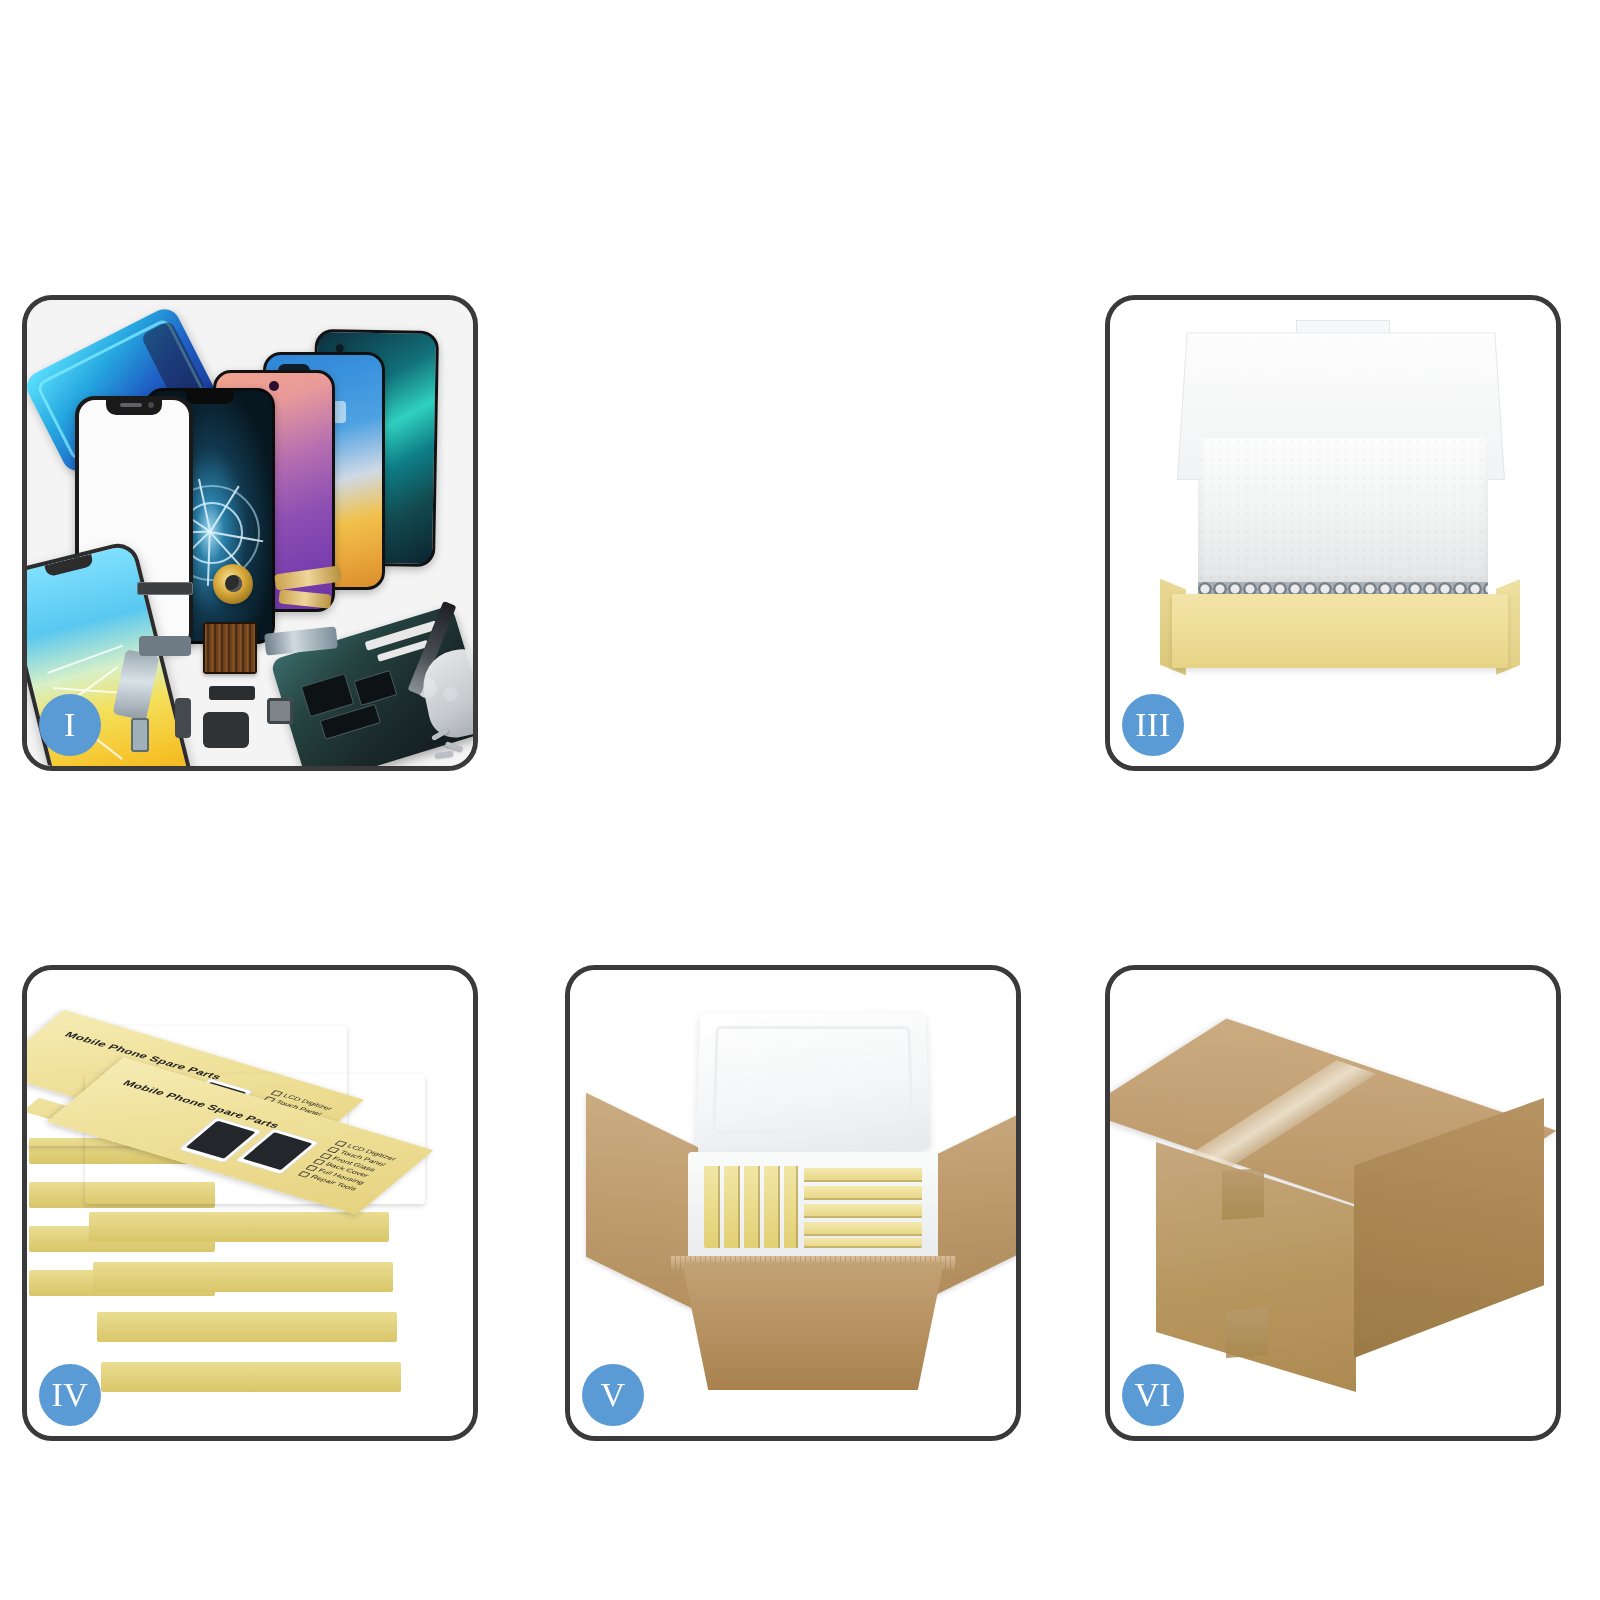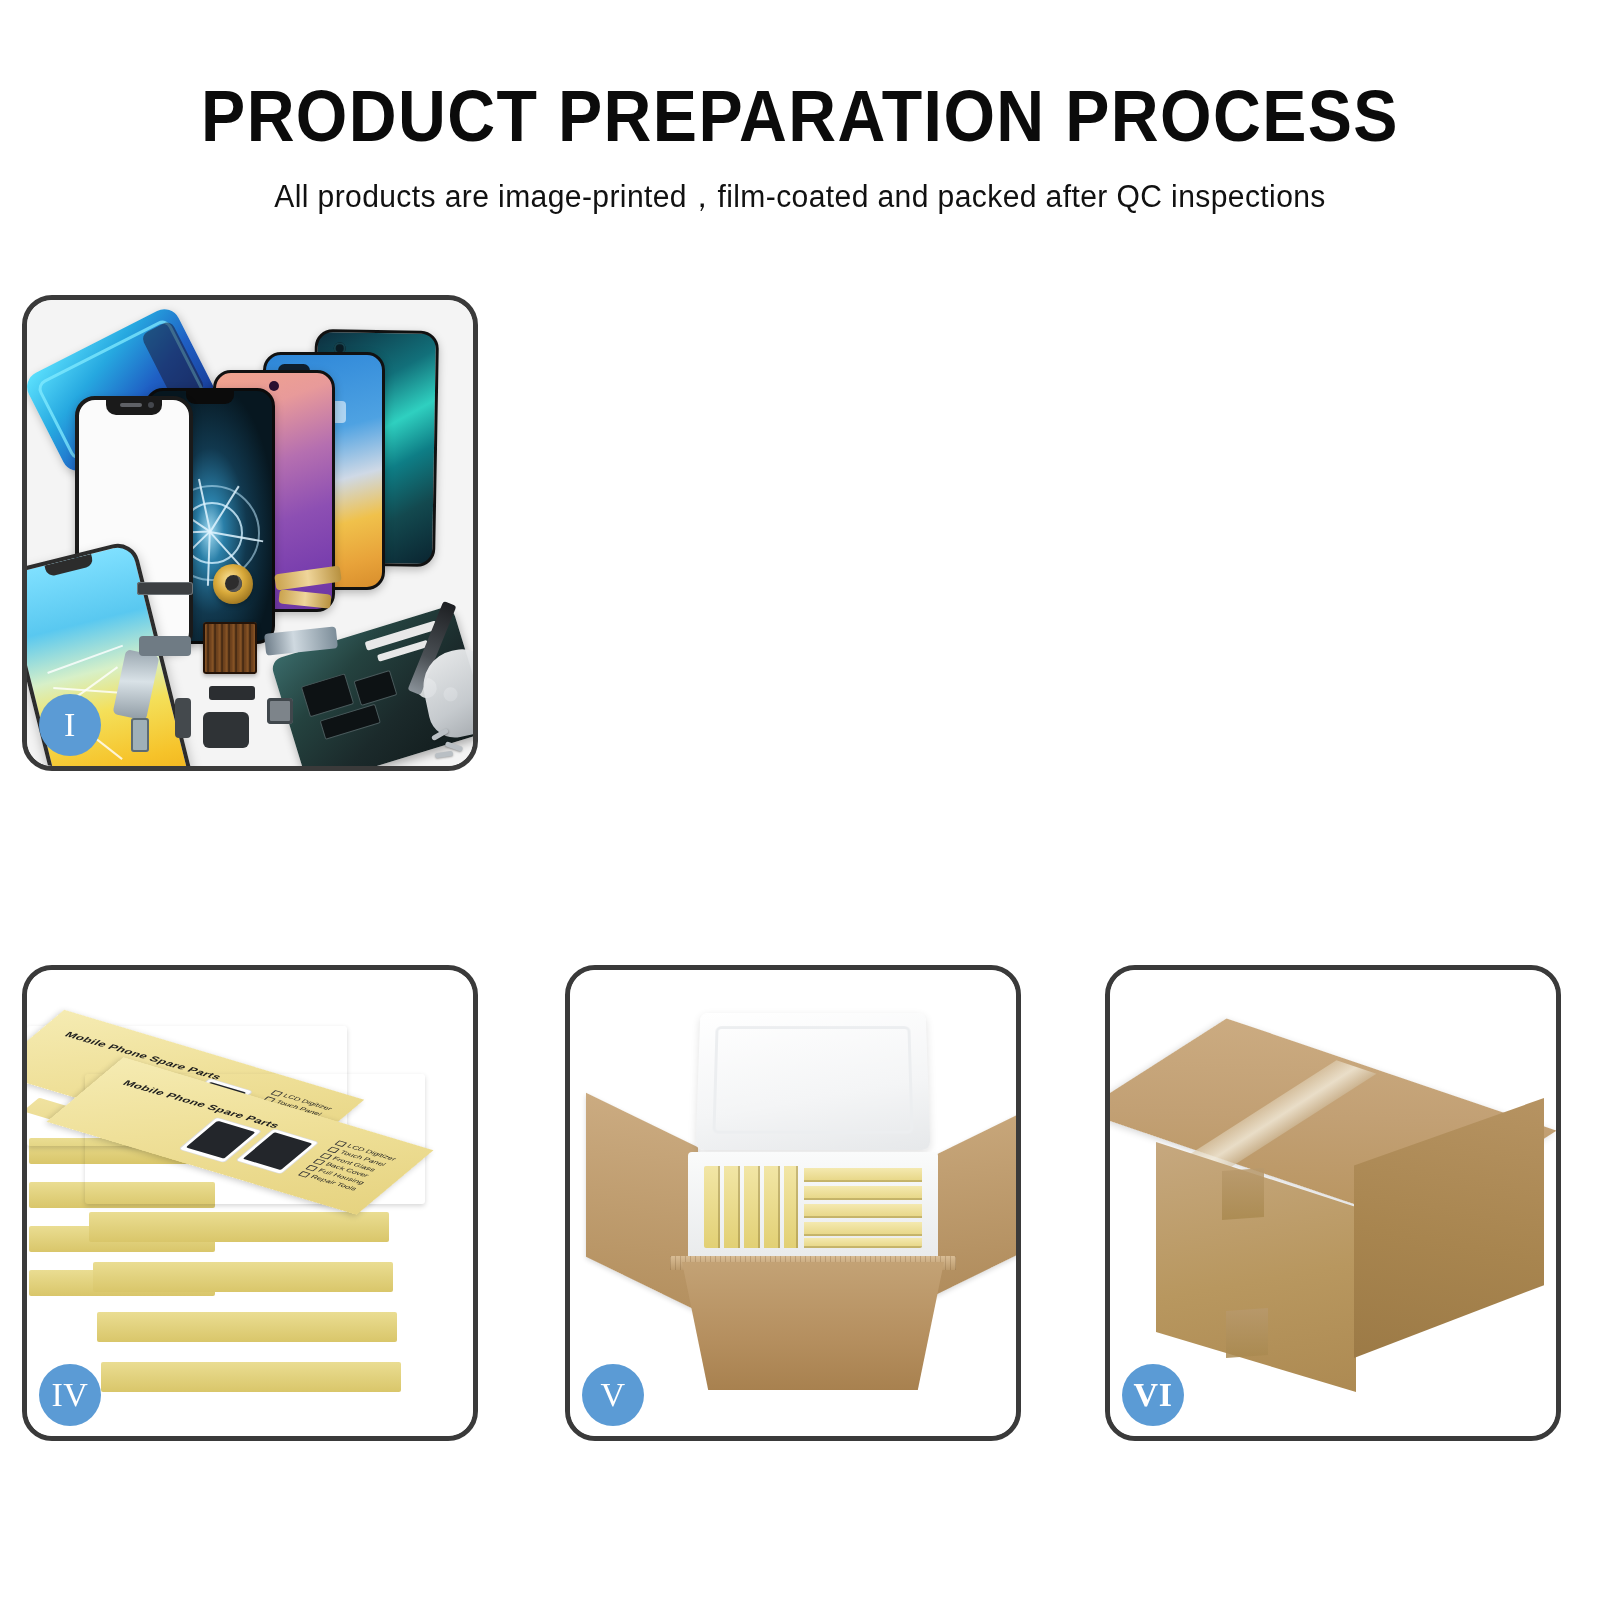--- a/index.html
+++ b/index.html
@@ -12,21 +12,21 @@
     font-size:72px;font-weight:700;letter-spacing:1.5px;color:#0b0b0b;
     transform:scaleX(.92);transform-origin:50% 50%;margin-top:80px;line-height:1;white-space:nowrap;}
   .subtitle{font-size:31px;font-weight:400;color:#111;margin-top:24px;letter-spacing:.4px;white-space:nowrap;
     transform:scaleX(.97);transform-origin:50% 50%;}
 
   
   .grid{position:absolute;left:22px;top:295px;width:1556px;height:1148px;}
   .panel{position:absolute;width:456px;height:476px;border:5px solid #3a3a3a;border-radius:30px;
      background:#ffffff;box-sizing:border-box;overflow:hidden;}
   .p1{left:0;top:0;}   .p2{left:543px;top:0;}   .p3{left:1083px;top:0;}
-  .p4{left:0;top:670px;} .p5{left:543px;top:670px;} .p6{left:1083px;top:670px;font-weight:bold;}
+  .p4{left:0;top:670px;} .p5{left:543px;top:670px;} .p6{left:1083px;top:670px;}
 
   .stage{position:absolute;left:0;top:0;right:0;bottom:0;overflow:hidden;border-radius:25px;}
 
   .badge{position:absolute;left:12px;bottom:10px;width:62px;height:62px;border-radius:50%;
     background:#5b9bd5;color:#fff;display:flex;align-items:center;justify-content:center;
     font-family:"Liberation Serif","DejaVu Serif",serif;font-size:34px;line-height:1;z-index:40;letter-spacing:.5px;}
 
   
   .p1 .stage{background:#f4f4f4;}
   .ph{position:absolute;border-radius:14px;box-shadow:0 3px 8px rgba(0,0,0,.25);}
@@ -229,24 +229,20 @@
     clip-path:polygon(0 26%,100% 0,100% 72%,0 100%);box-shadow:0 4px 8px rgba(0,0,0,.14);}
   .c-tab{position:absolute;background:linear-gradient(180deg,#b8996c,#a9894f);opacity:.85;}
   .c-shadow{position:absolute;left:40px;top:64px;width:390px;height:190px;border-radius:40px;
     background:linear-gradient(180deg,rgba(225,230,234,.9),rgba(246,248,249,.2));z-index:-1;}
 </style>
 </head>
 <body>
 
 <div class="page">
 
-  <div class="header">
-    <div class="title">PRODUCT PREPARATION PROCESS</div>
-    <div class="subtitle">All products are image-printed，film-coated and packed after QC inspections</div>
-  </div>
 
   <div class="grid">
 
     <div class="panel p1">
       <div class="stage">
         <div class="adhesive"></div>
 
         <div class="ph ph-e"></div>
         <div class="ph ph-d">
           <div class="pill"></div>
@@ -314,20 +310,32 @@
         <div class="screws">
           <i style="left:0;top:0;transform:rotate(-30deg)"></i>
           <i style="left:14px;top:12px;transform:rotate(20deg)"></i>
           <i style="left:4px;top:20px;transform:rotate(-8deg)"></i>
         </div>
       </div>
       <div class="badge">I</div>
     </div>
 
 
+    <div class="panel p3">
+      <div class="stage">
+        <div class="m3lidtab"></div>
+        <div class="m3lid"></div>
+        <div class="m3foam"></div>
+        <div class="m3bub"></div>
+        <div class="m3left"></div>
+        <div class="m3right"></div>
+        <div class="m3front"></div>
+      </div>
+      <div class="badge">III</div>
+    </div>
 
     <div class="panel p4">
       <div class="stage">
 
         <div class="slab slabt" style="left:4px;top:150px;width:190px;height:26px;transform:matrix(1,0.30,-0.62,0.52,0,0)"></div>
         <div class="slab slabf" style="left:2px;top:168px;width:186px;height:26px;"></div>
         <div class="slab slabf" style="left:2px;top:212px;width:186px;height:26px;"></div>
         <div class="slab slabf" style="left:2px;top:256px;width:186px;height:26px;"></div>
         <div class="slab slabf" style="left:2px;top:300px;width:186px;height:26px;"></div>
 

